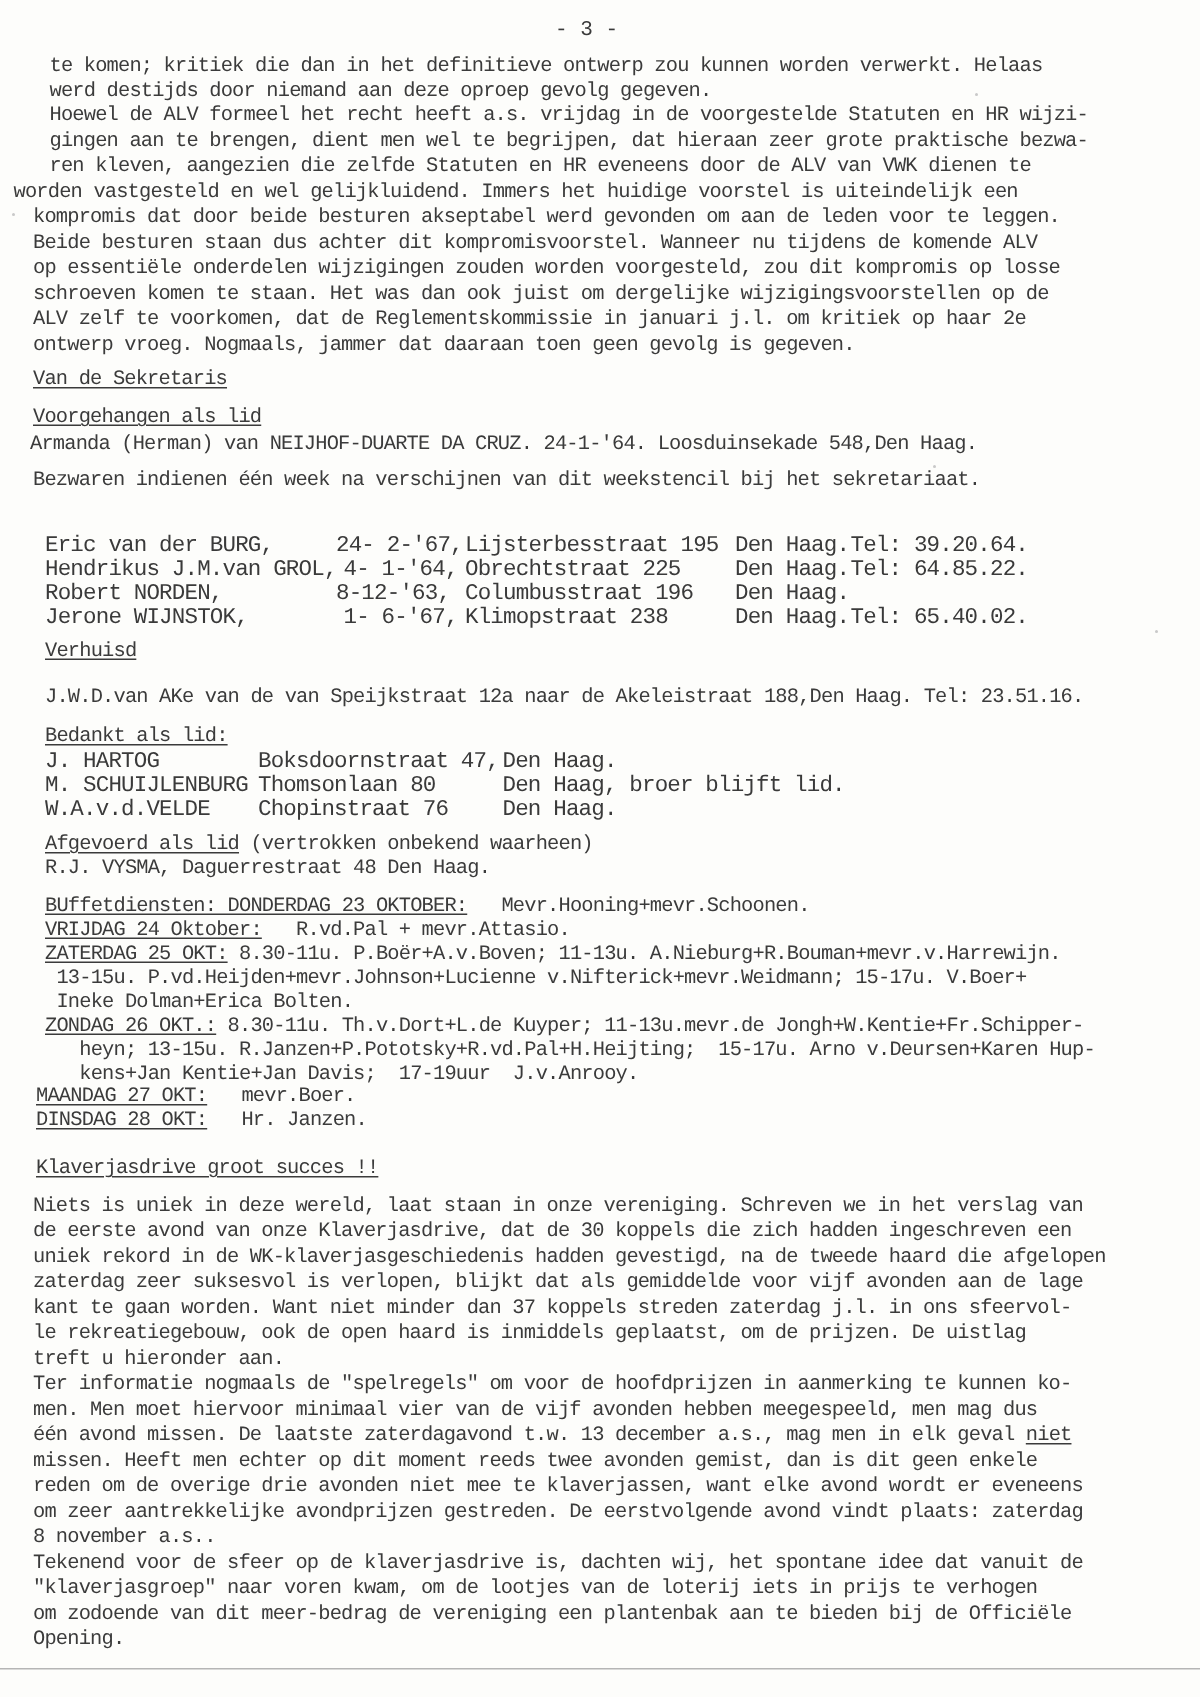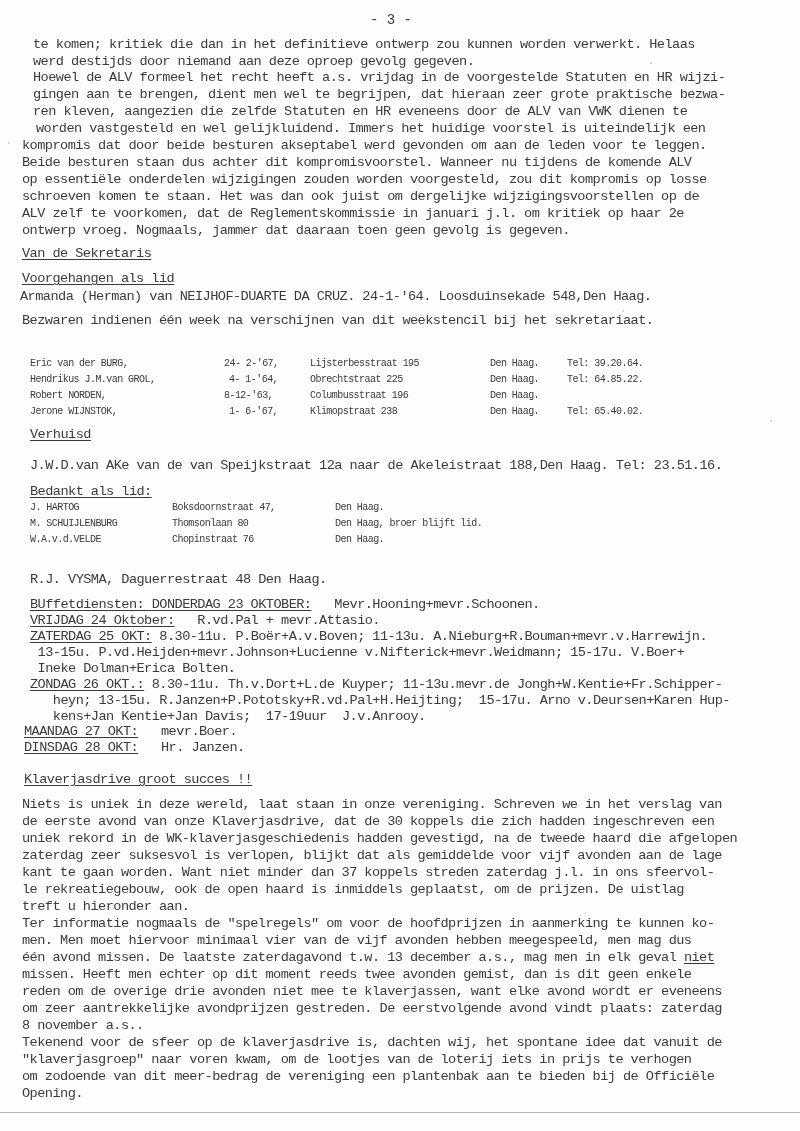--- a/index.html
+++ b/index.html
@@ -14,38 +14,38 @@
     .line {
       position: absolute;
       font-size: 13.6px;
       letter-spacing: -0.55px;
       white-space: pre;
       line-height: 15px;
       color: #3b3b3b;
     }
     .u { text-decoration: underline; text-underline-offset: 2px; text-decoration-thickness: 1px; }
     .pagenum { position: absolute; left: 370px; top: 12px; font-size: 14px; }
-    .col { position: absolute; white-space: pre; font-size: 10px; letter-spacing: -0.55px; line-height: 15px; }
+    .col { position: absolute; white-space: pre; font-size: 15px; letter-spacing: -0.55px; line-height: 15px; }
     .bottom-rule { position: absolute; left: 0; top: 1112px; width: 800px; height: 1px; background: #b5b5b5; }
     .speck { position:absolute; background:#c9c9c9; width:2px; height:2px; border-radius:1px; }
   </style>
 </head>
 <body>
 
 <div class="page">
 
   <div class="pagenum">- 3 -</div>
 
   <div>
     <div class="line" style="left:33px;top:37px">te komen; kritiek die dan in het definitieve ontwerp zou kunnen worden verwerkt. Helaas</div>
     <div class="line" style="left:33px;top:54px">werd destijds door niemand aan deze oproep gevolg gegeven.</div>
     <div class="line" style="left:33px;top:70px">Hoewel de ALV formeel het recht heeft a.s. vrijdag in de voorgestelde Statuten en HR wijzi-</div>
     <div class="line" style="left:33px;top:87px">gingen aan te brengen, dient men wel te begrijpen, dat hieraan zeer grote praktische bezwa-</div>
     <div class="line" style="left:33px;top:104px">ren kleven, aangezien die zelfde Statuten en HR eveneens door de ALV van VWK dienen te</div>
-    <div class="line" style="left:36px;top:121px">worden vastgesteld en wel gelijkluidend. Immers het huidige voorstel is uiteindelijk een</div>
+    <div class="line" style="left:9px;top:121px">worden vastgesteld en wel gelijkluidend. Immers het huidige voorstel is uiteindelijk een</div>
     <div class="line" style="left:22px;top:138px">kompromis dat door beide besturen akseptabel werd gevonden om aan de leden voor te leggen.</div>
     <div class="line" style="left:22px;top:155px">Beide besturen staan dus achter dit kompromisvoorstel. Wanneer nu tijdens de komende ALV</div>
     <div class="line" style="left:22px;top:172px">op essentiële onderdelen wijzigingen zouden worden voorgesteld, zou dit kompromis op losse</div>
     <div class="line" style="left:22px;top:189px">schroeven komen te staan. Het was dan ook juist om dergelijke wijzigingsvoorstellen op de</div>
     <div class="line" style="left:22px;top:206px">ALV zelf te voorkomen, dat de Reglementskommissie in januari j.l. om kritiek op haar 2e</div>
     <div class="line" style="left:22px;top:223px">ontwerp vroeg. Nogmaals, jammer dat daaraan toen geen gevolg is gegeven.</div>
   </div>
 
   <div class="line u" style="left:22px;top:246px">Van de Sekretaris</div>
 
@@ -100,20 +100,21 @@
       <div class="col" style="left:172px;top:516px">Thomsonlaan 80</div>
       <div class="col" style="left:335px;top:516px">Den Haag, broer blijft lid.</div>
     </div>
     <div>
       <div class="col" style="left:30px;top:532px">W.A.v.d.VELDE</div>
       <div class="col" style="left:172px;top:532px">Chopinstraat 76</div>
       <div class="col" style="left:335px;top:532px">Den Haag.</div>
     </div>
   </div>
 
+  <div class="line" style="left:30px;top:556px"><span class="u">Afgevoerd als lid</span><span> (vertrokken onbekend waarheen)</span></div>
   <div class="line" style="left:30px;top:572px">R.J. VYSMA, Daguerrestraat 48 Den Haag.</div>
 
   <div>
     <div class="line" style="left:30px;top:597px"><span class="u">BUffetdiensten: DONDERDAG 23 OKTOBER:</span><span>   Mevr.Hooning+mevr.Schoonen.</span></div>
     <div class="line" style="left:30px;top:613px"><span class="u">VRIJDAG 24 Oktober:</span><span>   R.vd.Pal + mevr.Attasio.</span></div>
     <div class="line" style="left:30px;top:629px"><span class="u">ZATERDAG 25 OKT:</span><span> 8.30-11u. P.Boër+A.v.Boven; 11-13u. A.Nieburg+R.Bouman+mevr.v.Harrewijn.</span></div>
     <div class="line" style="left:30px;top:645px"><span> 13-15u. P.vd.Heijden+mevr.Johnson+Lucienne v.Nifterick+mevr.Weidmann; 15-17u. V.Boer+</span></div>
     <div class="line" style="left:30px;top:661px"><span> Ineke Dolman+Erica Bolten.</span></div>
     <div class="line" style="left:30px;top:677px"><span class="u">ZONDAG 26 OKT.:</span><span> 8.30-11u. Th.v.Dort+L.de Kuyper; 11-13u.mevr.de Jongh+W.Kentie+Fr.Schipper-</span></div>
     <div class="line" style="left:30px;top:693px"><span>   heyn; 13-15u. R.Janzen+P.Pototsky+R.vd.Pal+H.Heijting;  15-17u. Arno v.Deursen+Karen Hup-</span></div>

